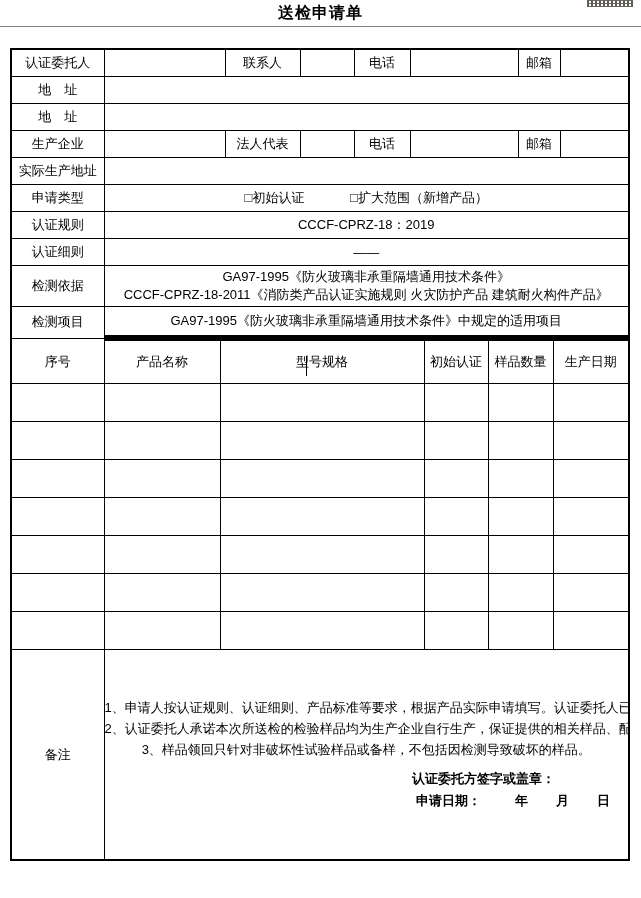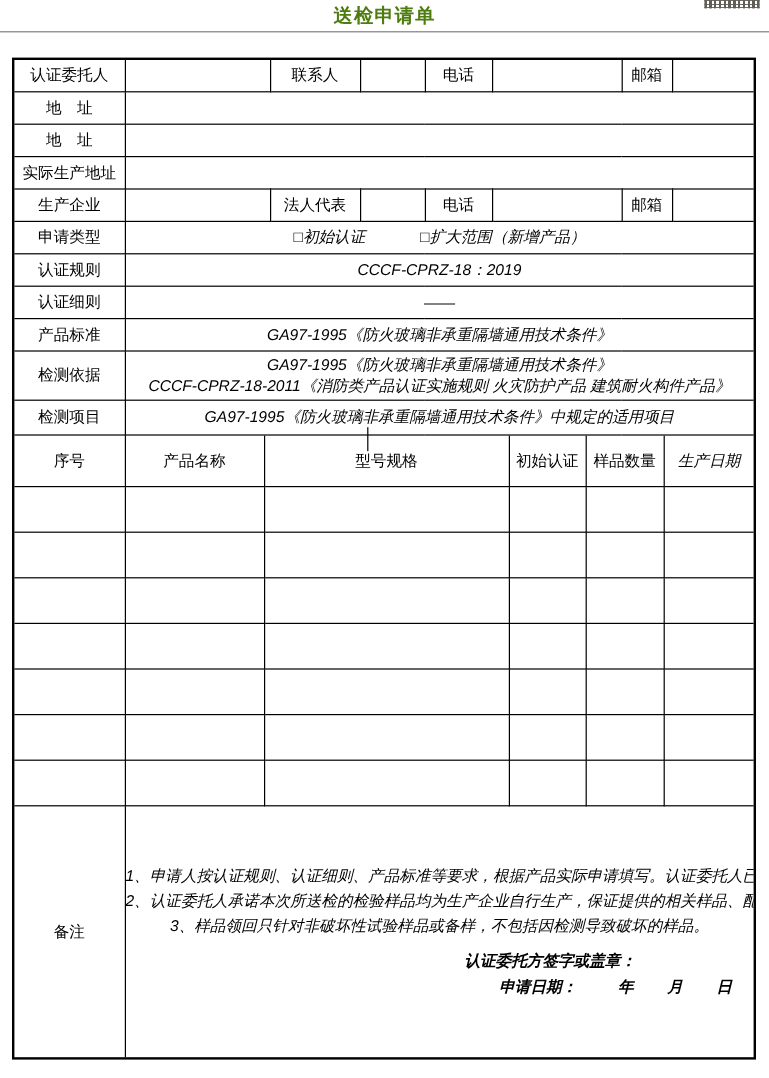--- a/index.html
+++ b/index.html
@@ -4,61 +4,61 @@
 <style>
   html,body{margin:0;padding:0;}
   body{
     width:641px;height:898px;position:relative;background:#ffffff;
     font-family:"Liberation Sans","DejaVu Sans",sans-serif;color:#000;
     overflow:hidden;
   }
   
   .doc-title{
     position:absolute;top:3px;left:0;width:641px;text-align:center;
-    font-size:16px;font-weight:bold;color:#4d7c0f;letter-spacing:1px;
+    font-size:16px;font-weight:bold;color:#000000;letter-spacing:1px;
   }
   .title-rule{position:absolute;top:26px;left:0;width:641px;height:1px;background:#7f7f7f;}
   .corner-mark{
     position:absolute;top:0;right:8px;width:46px;height:7px;opacity:.85;
     background:
       repeating-linear-gradient(90deg,#46423c 0 2px,transparent 2px 4px),
       repeating-linear-gradient(0deg,#58534d 0 1px,transparent 1px 3px);
   }
   
   .form-wrap{
     position:absolute;left:10px;top:48px;width:620px;
     border:2px solid #000;box-sizing:border-box;background:#fff;
   }
   table.doc{border-collapse:collapse;table-layout:fixed;width:616px;}
   table.doc td{
     border-right:1px solid #000;border-bottom:1px solid #000;
     padding:0;font-size:13px;text-align:center;vertical-align:middle;
     overflow:hidden;white-space:nowrap;
   }
-  table.doc td:last-child{border-right:none;font-style:italic;}
+  table.doc td:last-child{border-right:none;}
   table.doc tr.no-bottom td{border-bottom:none;}
   td.lab{font-size:13px;}
   td.val-left{text-align:left;padding:2px 6px;white-space:normal;}
   .basis-line{line-height:18px;}
   .opt{display:inline-block;}
   .opt + .opt{margin-left:42px;}
   
   tr.r26 td{height:26px;margin-left:16px;}
   tr.r40 td{height:40px;}
   tr.r28 td{height:28px;margin-top:28px;}
   tr.rhead td{height:42px;}
   tr.rblank td{height:37px;}
   
   td.remark-label{font-size:13px;}
   td.remark-body{
     text-align:left;vertical-align:top;padding:6px 8px 0 8px;
     font-size:12.5px;line-height:21px;white-space:normal;height:209px;
   }
   .sign-block{margin-top:8px;}
-  .sign-line1{text-align:right;padding-right:98px;line-height:22px;font-weight:bold;font-size:13px;}
+  .sign-line1{text-align:right;padding-right:73px;line-height:22px;font-weight:bold;font-size:13px;}
   .sign-line2{text-align:right;padding-right:18px;line-height:22px;font-weight:bold;font-size:13px;margin-left:20px;}
   .sign-line2 .gap-l{margin-left:34px;}
   .sign-line2 .gap-m{margin-left:28px;}
   .text-caret{position:absolute;left:306px;top:356px;width:1px;height:20px;background:#000;}
 </style>
 </head>
 <body>
 
 <div class="doc-title">送检申请单</div>
 <div class="title-rule"></div>
@@ -90,62 +90,58 @@
     </tr>
     <tr class="r26">
       <td class="lab">地　址</td>
       <td colspan="7"></td>
     </tr>
     <tr class="r26">
       <td class="lab">地　址</td>
       <td colspan="7"></td>
     </tr>
     <tr class="r26">
+      <td class="lab">生产企业</td>
+      <td></td>
+      <td class="lab">法人代表</td>
+      <td></td>
+      <td class="lab">电话</td>
+      <td></td>
+      <td class="lab">邮箱</td>
+      <td></td>
+    </tr>
+    <tr class="r26">
       <td class="lab">实际生产地址</td>
       <td colspan="7"></td>
-    </tr>
-    <tr class="r26">
-      <td class="lab">生产企业</td>
-      <td></td>
-      <td class="lab">法人代表</td>
-      <td></td>
-      <td class="lab">电话</td>
-      <td></td>
-      <td class="lab">邮箱</td>
-      <td></td>
     </tr>
     <tr class="r26">
       <td class="lab">申请类型</td>
       <td colspan="7">
         <span class="opt">□初始认证</span>
         <span class="opt">□扩大范围（新增产品）</span>
       </td>
     </tr>
     <tr class="r26">
       <td class="lab">认证规则</td>
       <td colspan="7">CCCF-CPRZ-18：2019</td>
     </tr>
     <tr class="r26">
       <td class="lab">认证细则</td>
       <td colspan="7">——</td>
-    </tr>
-    <tr class="r26">
-      <td class="lab">产品标准</td>
-      <td colspan="7">GA97-1995《防火玻璃非承重隔墙通用技术条件》</td>
     </tr>
     <tr class="r40">
       <td class="lab">检测依据</td>
       <td colspan="7" class="val-left">
         <div class="basis-line">GA97-1995《防火玻璃非承重隔墙通用技术条件》</div>
         <div class="basis-line">CCCF-CPRZ-18-2011《消防类产品认证实施规则 火灾防护产品 建筑耐火构件产品》</div>
       </td>
     </tr>
     <tr class="r28 no-bottom" style="border-bottom:1px solid #000;">
       <td class="lab" style="border-bottom:1px solid #000">检测项目</td>
-      <td colspan="7" class="val-left" style="border-bottom:1px solid #000000">GA97-1995《防火玻璃非承重隔墙通用技术条件》中规定的适用项目</td>
+      <td colspan="7" class="val-left" style="border-bottom:6px solid #000000">GA97-1995《防火玻璃非承重隔墙通用技术条件》中规定的适用项目</td>
     </tr>
   </tbody>
     </table>
 
   <table class="doc">
     <colgroup>
       <col style="width:92px">
         <col style="width:116px">
         <col style="width:204px">
       <col style="width:64px">

